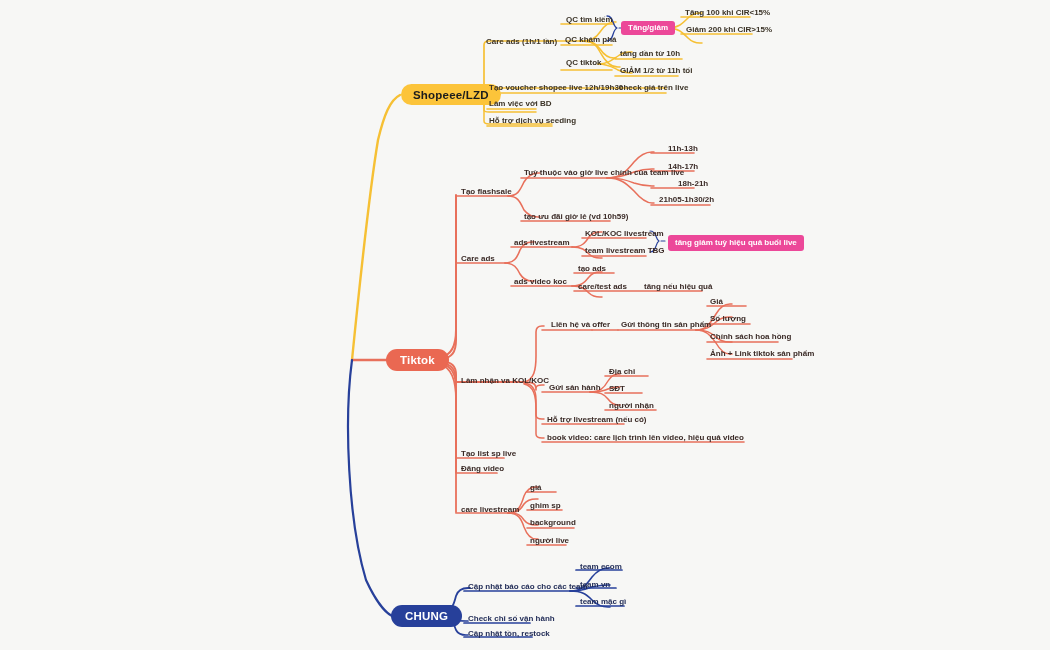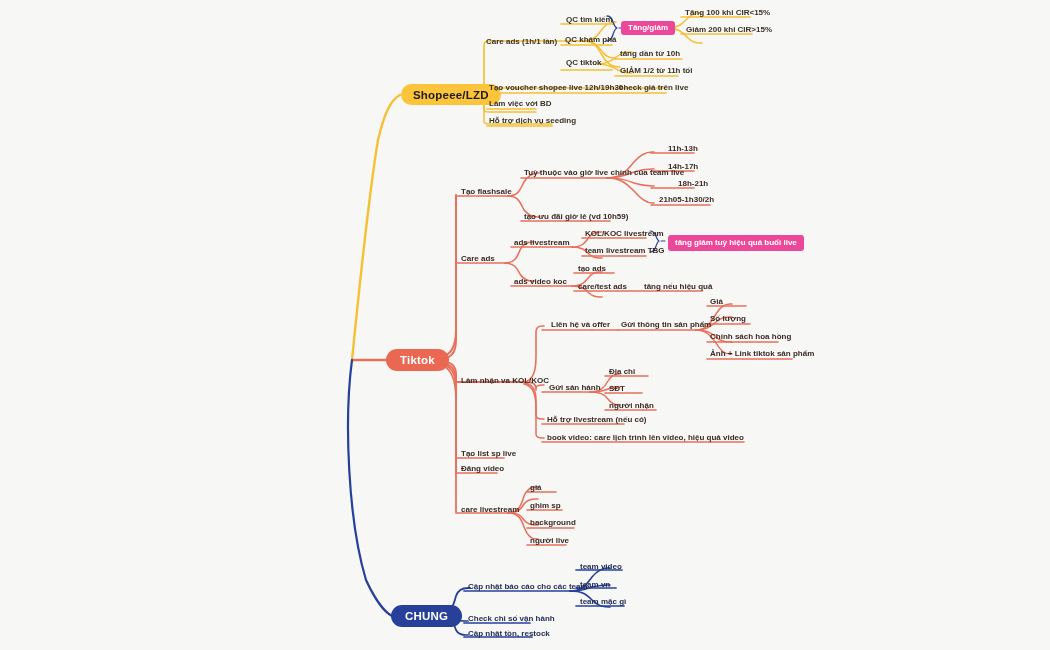--- a/index.html
+++ b/index.html
@@ -418,21 +418,21 @@
   </div>
   <div class="leaf r bold" style="left:530px; top:537px;">
     <span>người live</span>
   </div>
 
   <div class="leaf b bold" style="left:468px; top:583px;">
     <span>Cập nhật báo cáo cho các team</span>
   </div>
 
   <div class="leaf b bold" style="left:580px; top:563px;">
-    <span>team video</span>
+    <span>team ecom</span>
   </div>
   <div class="leaf b bold" style="left:580px; top:581px;">
     <span>team vn</span>
   </div>
   <div class="leaf b bold" style="left:580px; top:598px;">
     <span>team mặc gì</span>
   </div>
 
   <div class="leaf b bold" style="left:468px; top:615px;">
     <span>Check chỉ số vận hành</span>

